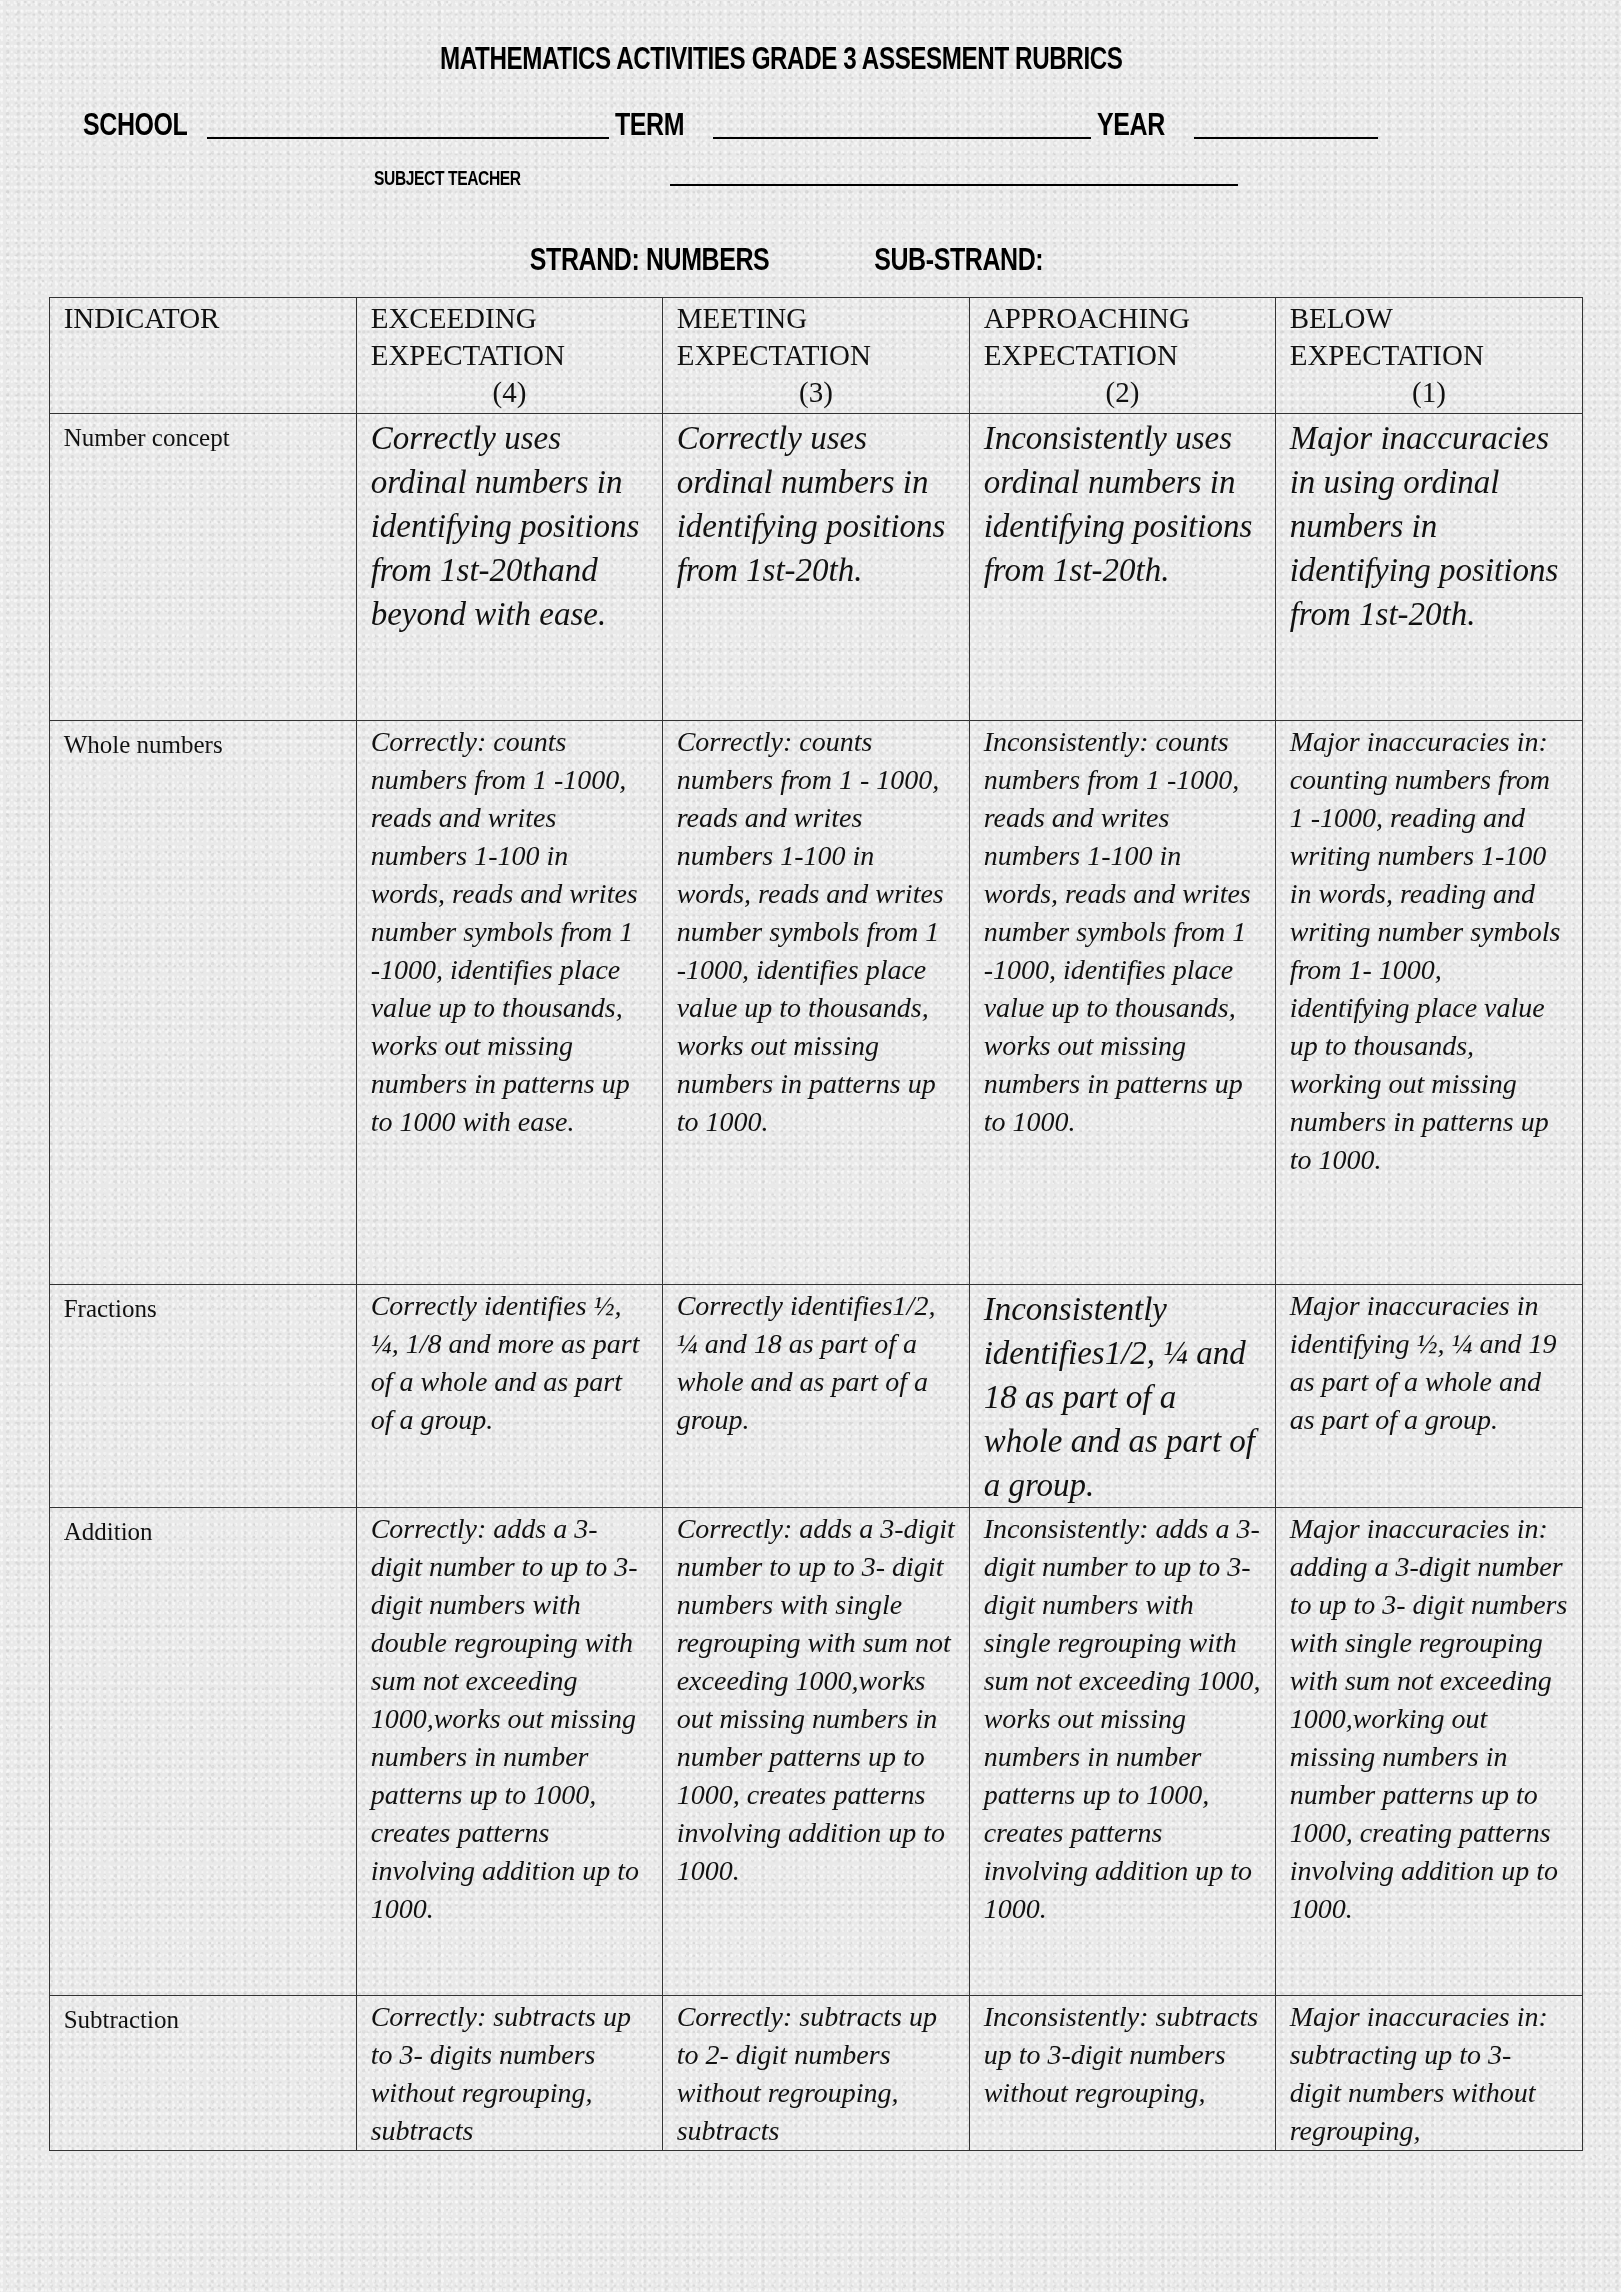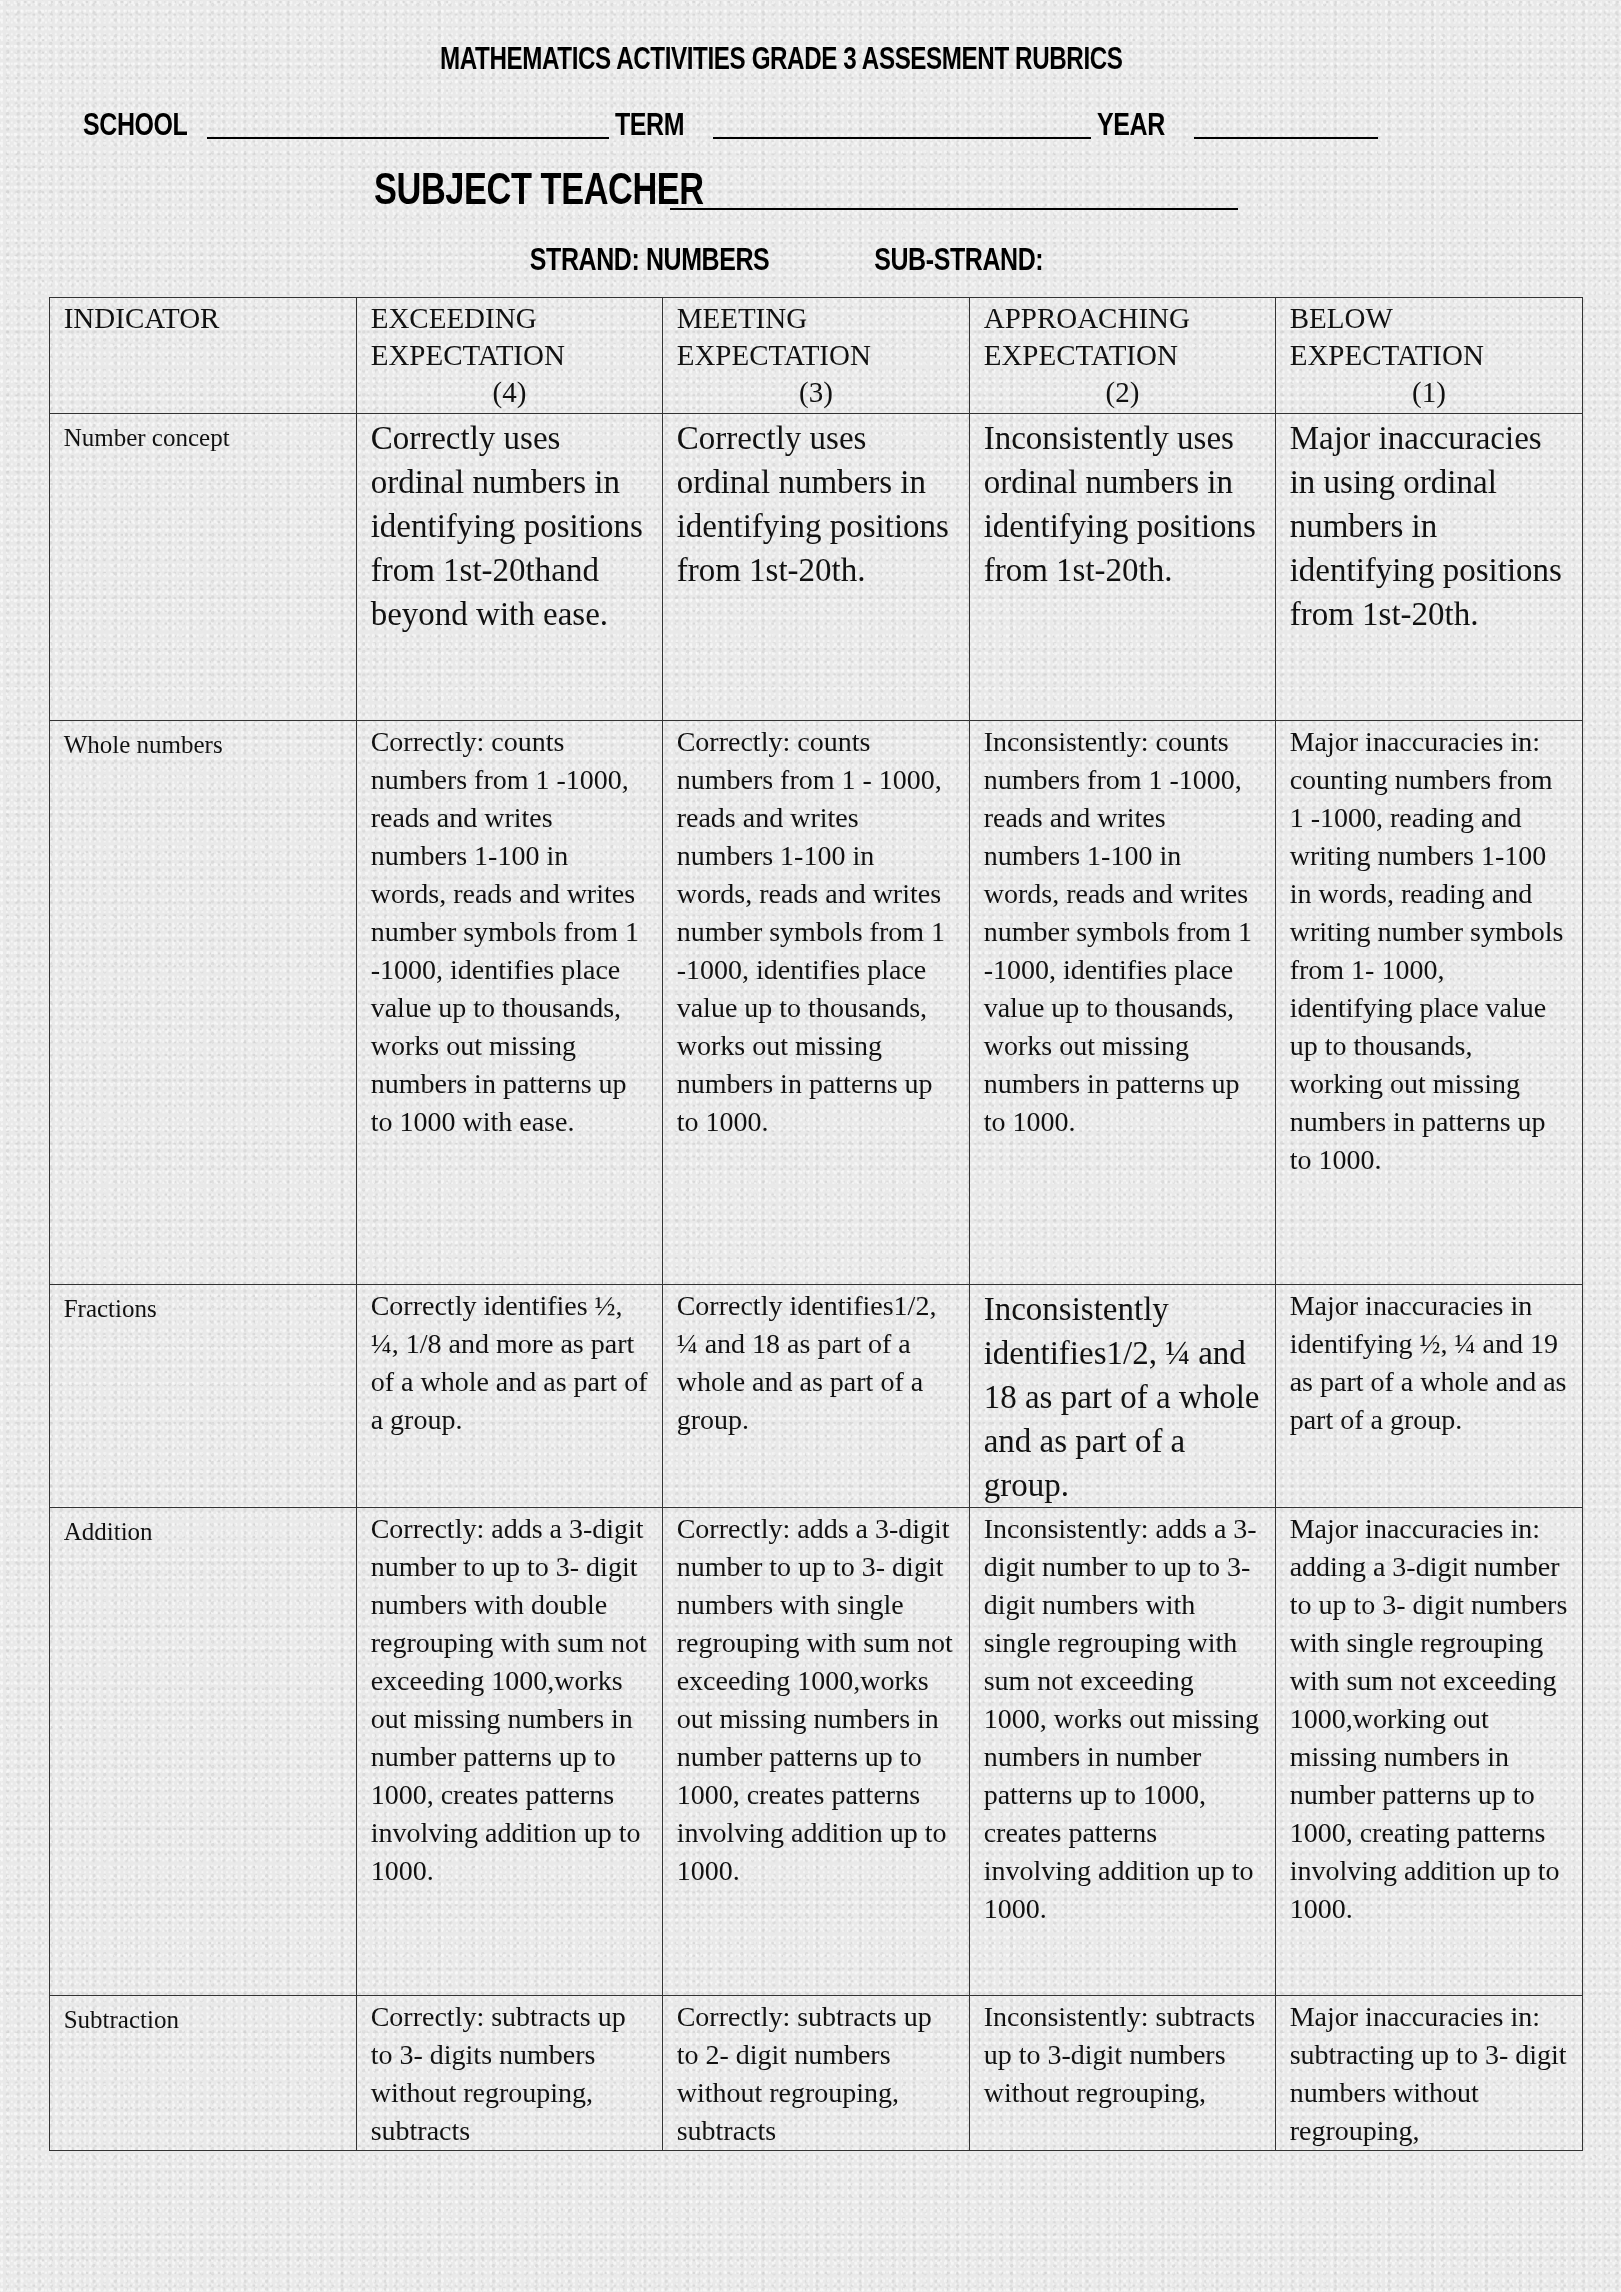--- a/index.html
+++ b/index.html
@@ -22,21 +22,21 @@
     position: absolute;
     font-family: "Liberation Sans", sans-serif;
     font-weight: bold;
     color: #000;
     transform-origin: left top;
     white-space: nowrap;
     letter-spacing: -0.5px;
   }
   .title { left: 440px; top: 41px; font-size: 31px; transform: scaleX(0.78); }
   .row-info { left: 83px; top: 106px; font-size: 32px; display: flex; align-items: flex-end; }
-  .row-teacher { left: 374px; top: 164px; font-size: 44px; display: flex; align-items: flex-end; }
+  .row-teacher { left: 374px; top: 157px; font-size: 20px; display: flex; align-items: flex-end; }
   .row-strand { left: 508px; top: 241px; font-size: 32px; display: flex; text-align: center; }
   .blank { display: inline-block; border-bottom: 2.9px solid #000; height: 27.4px; margin: 0 5.9px 3.9px 5.9px; }
   .cond { display: inline-block; transform: scaleX(0.78); transform-origin: left center; }
 
   table.rubric {
     position: absolute;
     left: 49px;
     top: 297px;
     width: 1532px;
     border-collapse: collapse;
@@ -46,21 +46,21 @@
     border: 1.5px solid #333;
     vertical-align: top;
     text-align: left;
     padding: 2px 13.7px 0 13.7px;
     font-weight: normal;
     overflow: hidden;
   }
   th.hdr { font-size: 29px; line-height: 37px; height: 113px; }
   th.hdr .score { display: block; text-align: center; }
   td.ind { font-size: 25px; font-weight: bold; line-height: 43px; padding-top: 3.9px; }
-  td.cell { font-size: 28px; line-height: 38px; }
+  td.cell { font-size: 28px; line-height: 38px; font-style: italic; }
   td.cell.large { font-size: 33px; line-height: 44px; }
   tr.r-number td { height: 304px; }
   tr.r-whole td { height: 561px; }
   tr.r-frac td { height: 216px; }
   tr.r-add td { height: 485px; }
   tr.r-sub td { height: 145px; margin-top: 22px; }
 </style>
 </head>
 <body>
 

